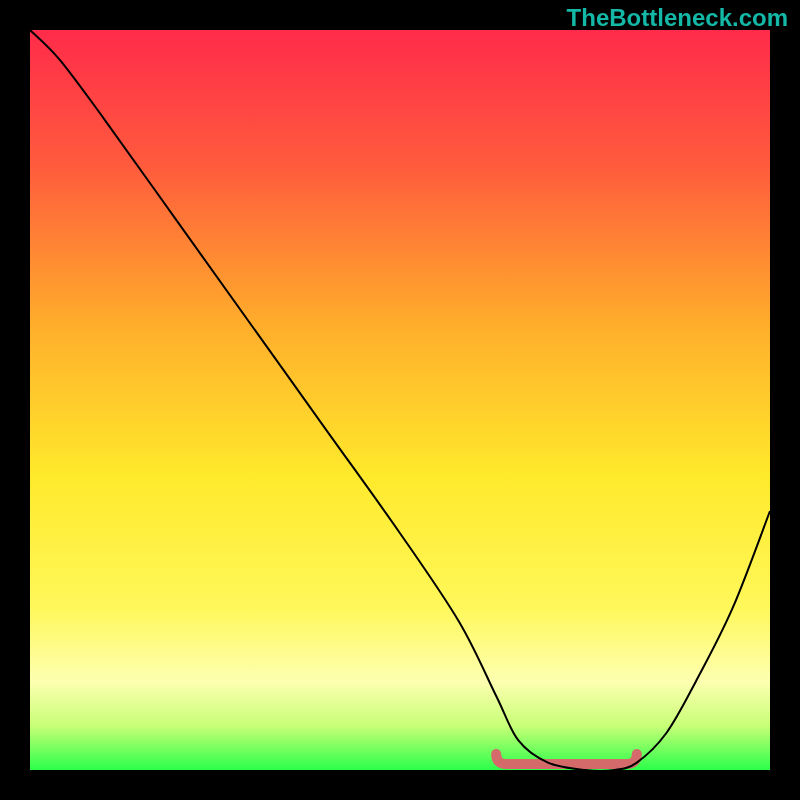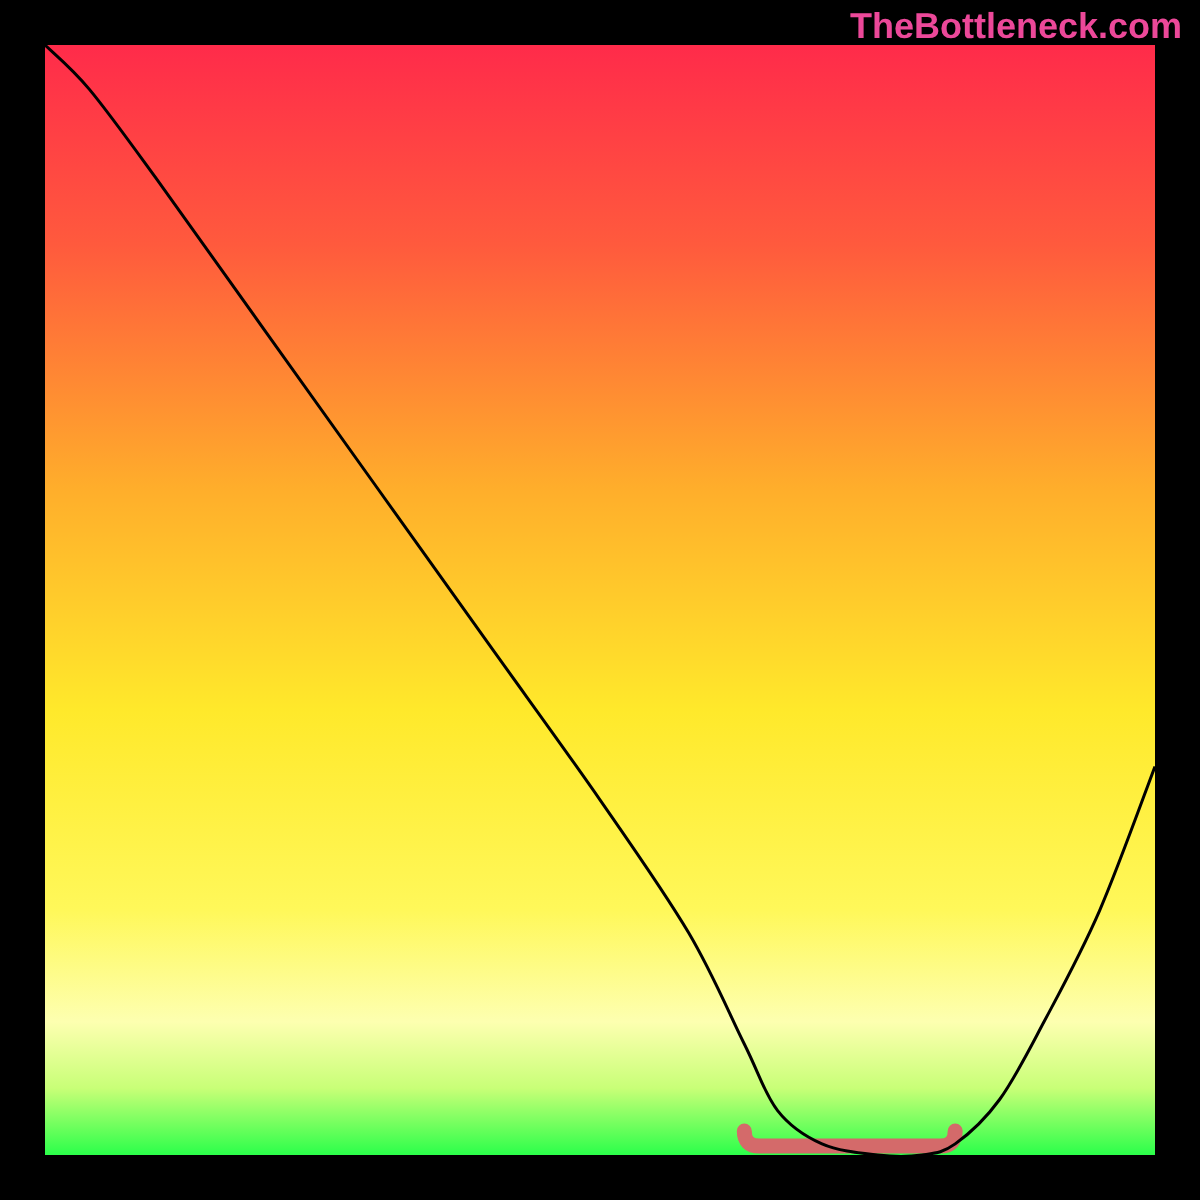--- a/index.html
+++ b/index.html
@@ -8,21 +8,21 @@
     height: 800px;
     background: #000;
     font-family: Arial, sans-serif;
     position: relative;
     overflow: hidden;
   }
   .watermark {
     position: absolute;
     top: 4px;
     right: 12px;
-    color: #ec4899;
+    color: #14b8a6;
     font-size: 24px;
     font-weight: bold;
     z-index: 10;
   }
   .plot-area {
     position: absolute;
     left: 30px;
     top: 30px;
     width: 740px;
     height: 740px;

